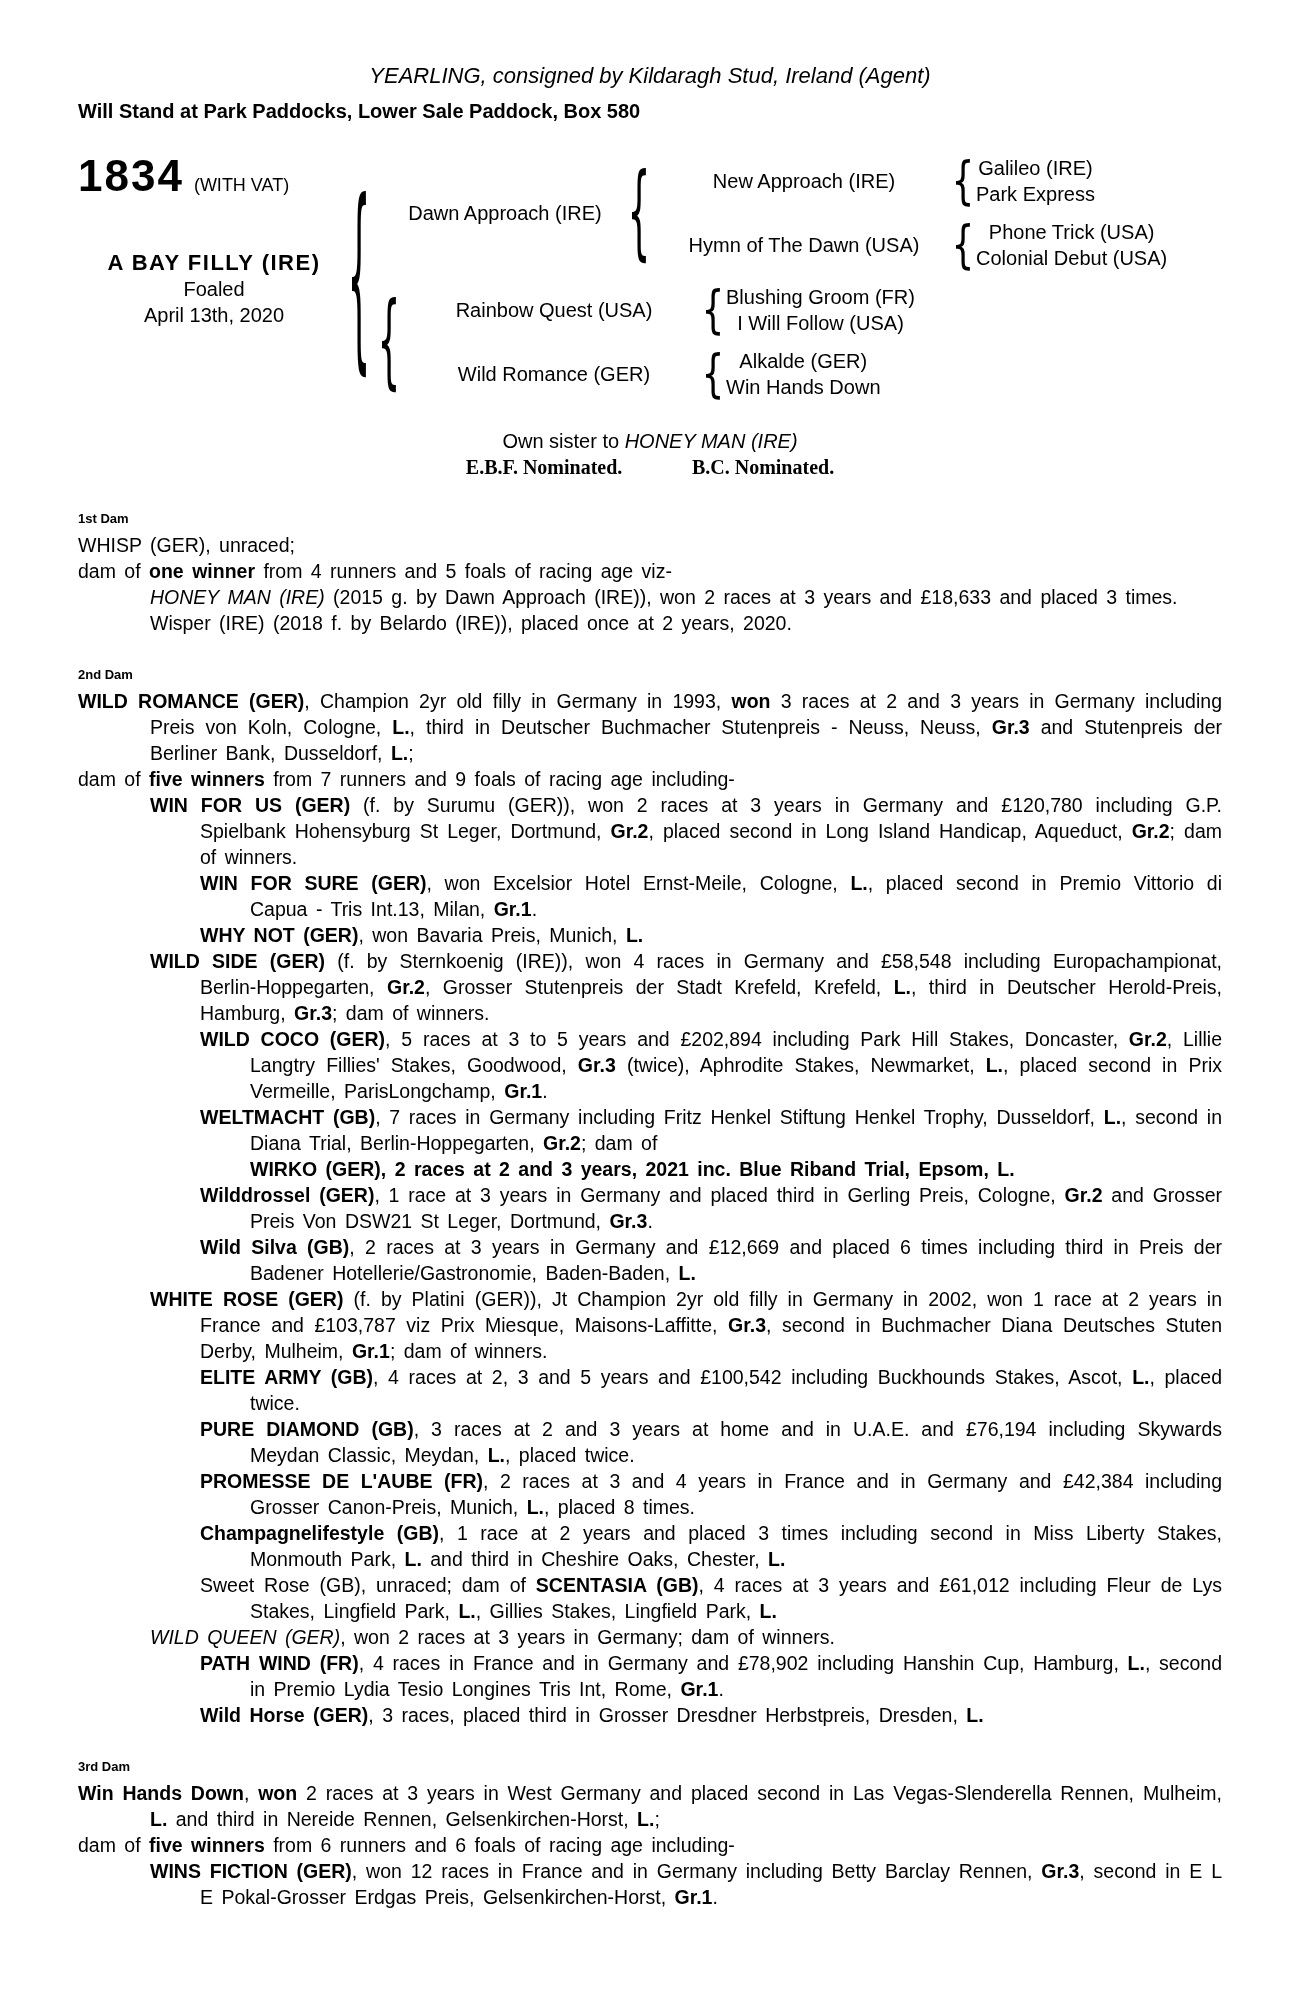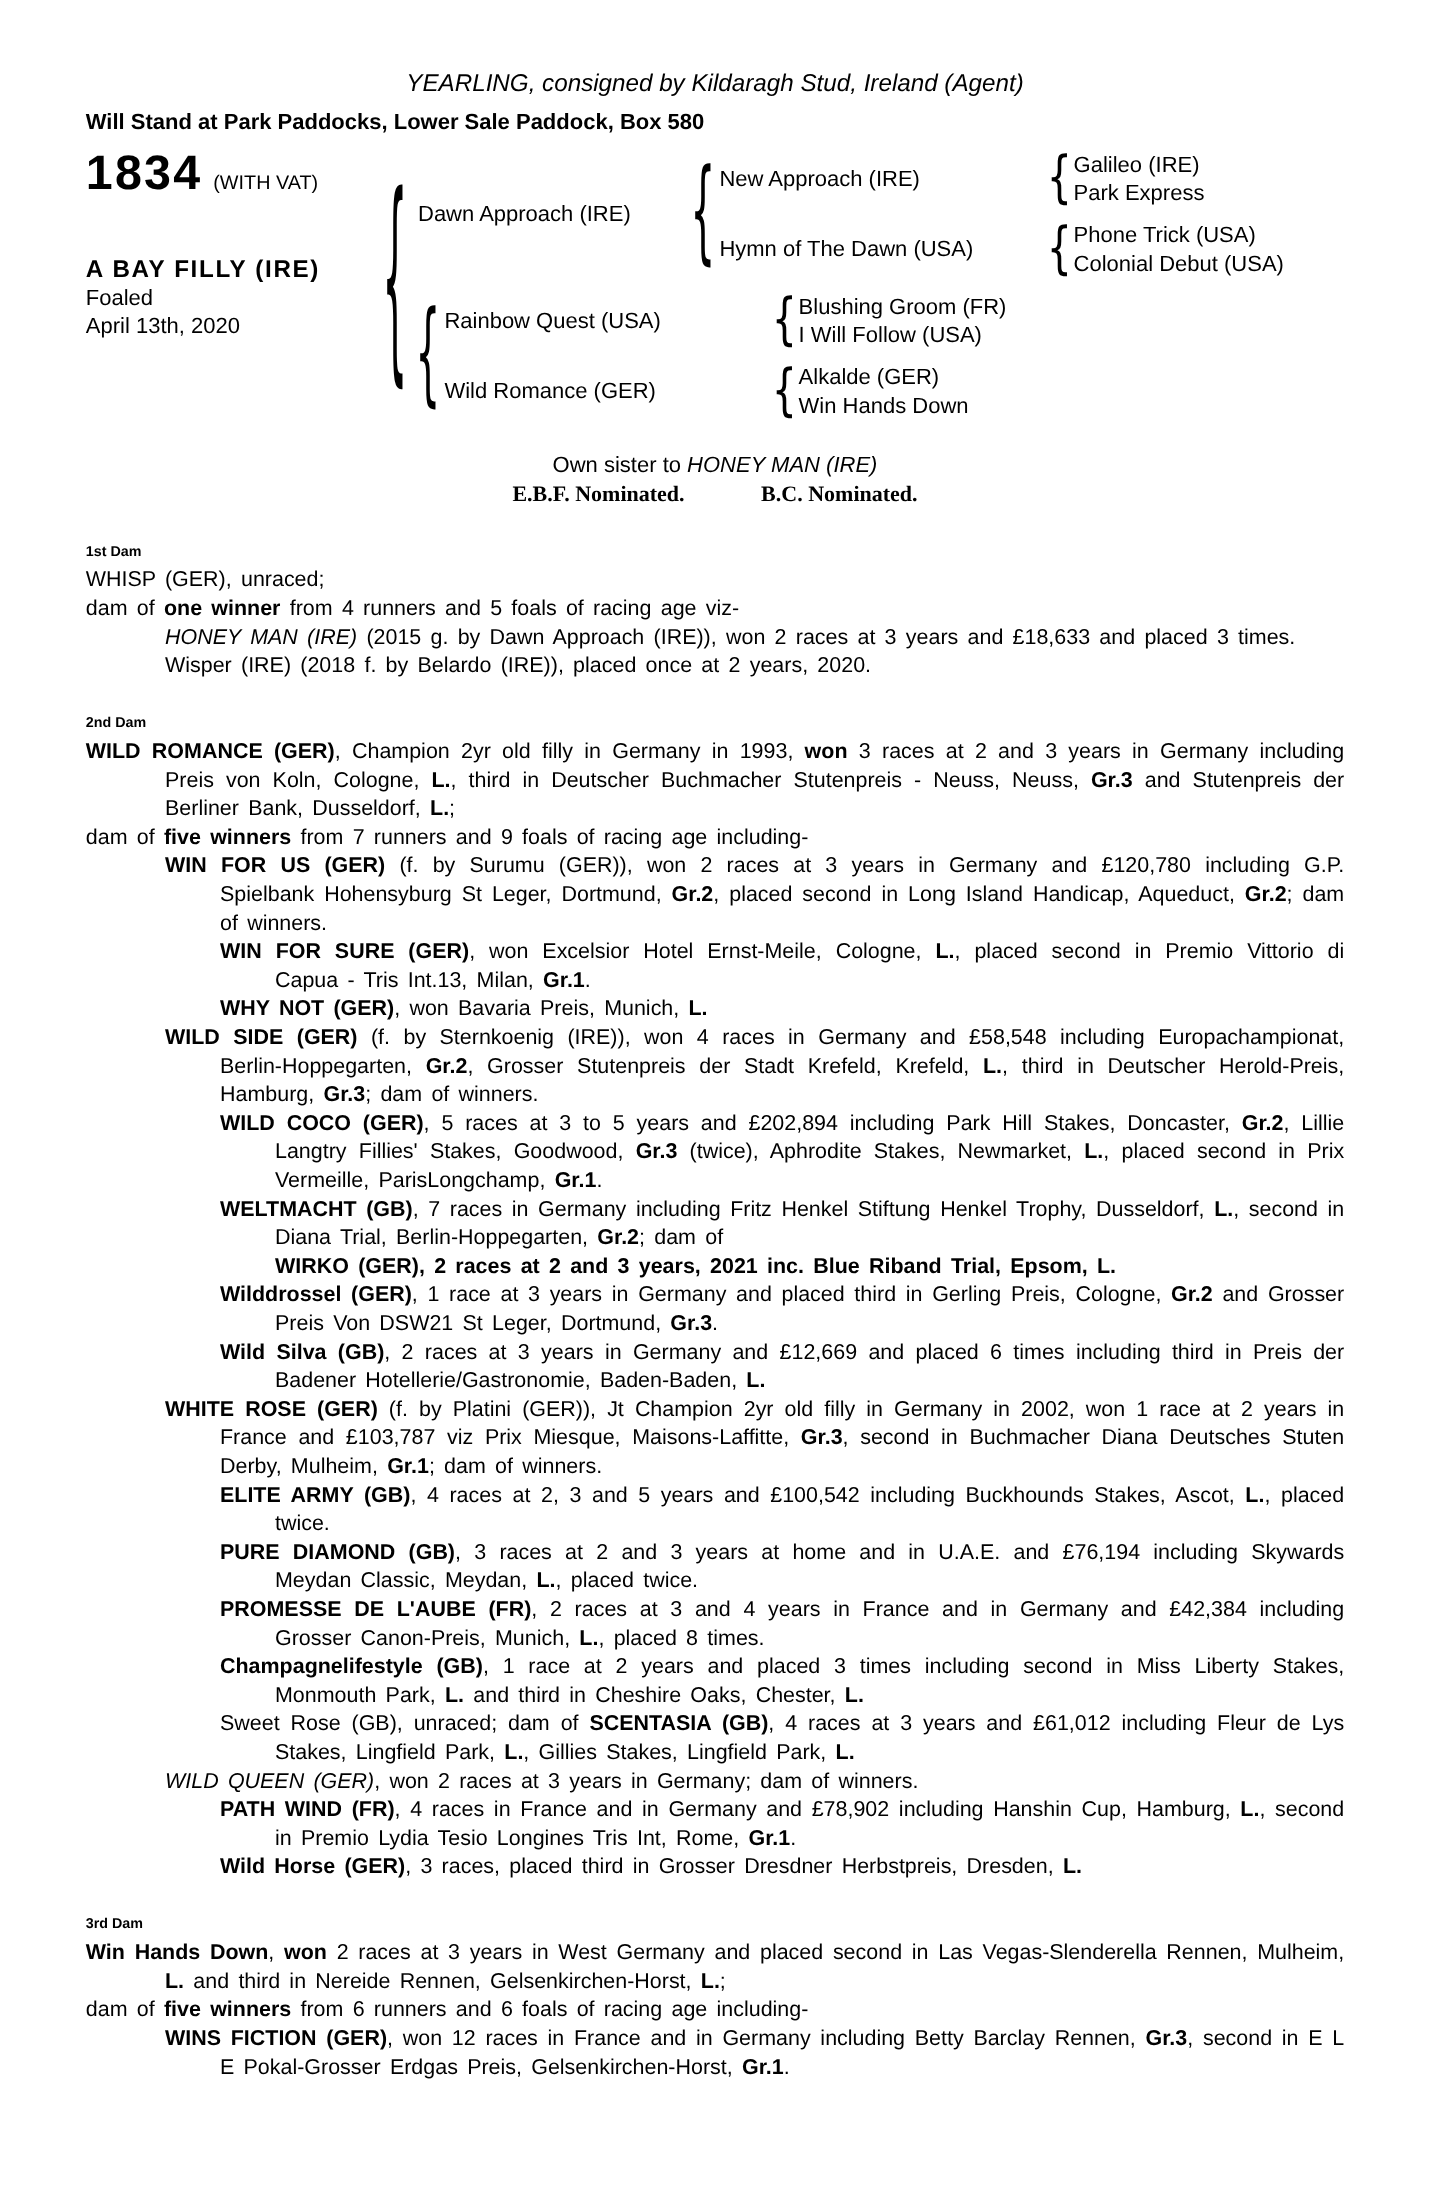--- a/index.html
+++ b/index.html
@@ -13,21 +13,21 @@
 
   
   .consign-title{
     text-align:center;font-style:italic;font-size:22px;line-height:27px;
   }
   .stand-line{
     font-weight:bold;font-size:20px;line-height:25px;margin-top:10px;
   }
 
   
-  .pedigree{display:flex;margin-top:12px;height:246px;}
+  .pedigree{display:flex;margin-top:30px;height:246px;text-align:center;}
   .ped-left{width:272px;flex:none;}
   .lot-line{display:flex;align-items:baseline;gap:10px;}
   .lot-number{font-size:44px;font-weight:900;letter-spacing:2px;line-height:44px;}
   .vat-note{font-size:18px;line-height:20px;}
   .horse-desc{font-size:22px;font-weight:800;letter-spacing:1.5px;margin-top:52px;line-height:26px;}
   .foaled{font-size:20px;line-height:26px;}
 
   .ped-tree{display:flex;align-items:center;}
   .brace{
     flex:none;display:flex;align-items:center;justify-content:center;

